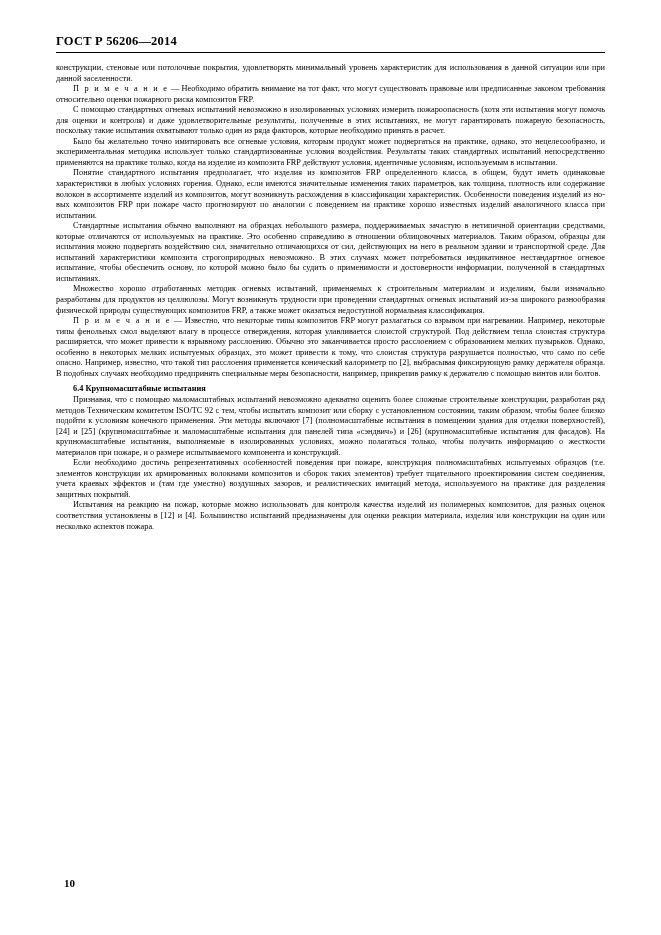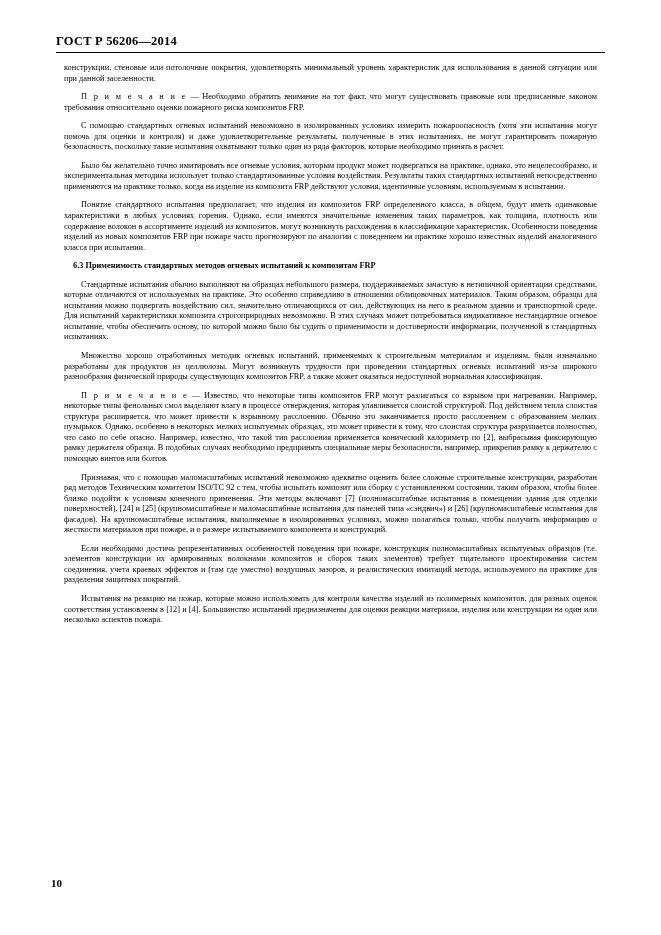--- a/index.html
+++ b/index.html
@@ -32,40 +32,40 @@
     border-bottom: 1.2px solid #000;
     text-align: left;
   }
   .content {
     margin-top: 10px;
     font-size: 8.3px;
     line-height: 10.55px;
     text-align: justify;
   }
   p {
-    margin: 8px;
+    margin: 0;
     text-indent: 17px;
     text-align: justify;
   }
   p.noindent {
     text-indent: 0;
   }
   .sec-head {
     margin: 5px 0 0 0;
     text-indent: 17px;
     font-weight: bold;
     text-align: left;
   }
   .spaced {
     letter-spacing: 1.6px;
     font-family: Liberation Serif, serif;
   }
   .footer-page {
     position: absolute;
-    left: 51px;
+    left: 64px;
     bottom: 46px;
     font-size: 11px;
     font-family: "Liberation Serif", serif;
     font-weight: bold;
   }
 </style>
 </head>
 <body>
 
 <div class="page">
@@ -77,28 +77,28 @@
     <p class="noindent">конструкции, стеновые или потолочные покрытия, удовлетворять минимальный уровень характеристик для ис­пользования в данной ситуации или при данной заселенности.</p>
 
     <p><span class="spaced">П р и м е ч а н и е</span><span> — Необходимо обратить внимание на тот факт, что могут существовать правовые или предписанные законом требования относительно оценки пожарного риска композитов FRP.</span></p>
 
     <p>С помощью стандартных огневых испытаний невозможно в изолированных условиях измерить пожаро­опасность (хотя эти испытания могут помочь для оценки и контроля) и даже удовлетворительные результаты, полученные в этих испытаниях, не могут гарантировать пожарную безопасность, поскольку такие испытания охватывают только один из ряда факторов, которые необходимо принять в расчет.</p>
 
     <p>Было бы желательно точно имитировать все огневые условия, которым продукт может подвергаться на практике, однако, это нецелесообразно, и экспериментальная методика использует только стандартизованные условия воздействия. Результаты таких стандартных испытаний непосредственно применяются на практике только, когда на изделие из композита FRP действуют условия, идентичные условиям, используемым в испыта­нии.</p>
 
     <p>Понятие стандартного испытания предполагает, что изделия из композитов FRP определенного класса, в общем, будут иметь одинаковые характеристики в любых условиях горения. Однако, если имеются значительные изменения таких параметров, как толщина, плотность или содержание волокон в ассортименте изделий из ком­позитов, могут возникнуть расхождения в классификации характеристик. Особенности поведения изделий из но­вых композитов FRP при пожаре часто прогнозируют по аналогии с поведением на практике хорошо известных изделий аналогичного класса при испытании.</p>
 
-    <p class="sec-head">6.3 Применимость стандартных методов огневых испытаний к композитам FRP</p>
 
     <p>Стандартные испытания обычно выполняют на образцах небольшого размера, поддерживаемых зачастую в нетипичной ориентации средствами, которые отличаются от используемых на практике. Это особенно спра­ведливо в отношении облицовочных материалов. Таким образом, образцы для испытания можно подвергать воздействию сил, значительно отличающихся от сил, действующих на него в реальном здании и транспортной среде. Для испытаний характеристики композита строгоприродных невозможно. В этих случаях может потребо­ваться индикативное нестандартное огневое испытание, чтобы обеспечить основу, по которой можно было бы судить о применимости и достоверности информации, полученной в стандартных испытаниях.</p>
 
     <p>Множество хорошо отработанных методик огневых испытаний, применяемых к строительным материалам и изделиям, были изначально разработаны для продуктов из целлюлозы. Могут возникнуть трудности при про­ведении стандартных огневых испытаний из-за широкого разнообразия физической природы существующих ком­позитов FRP, а также может оказаться недоступной нормальная классификация.</p>
 
     <p><span class="spaced">П р и м е ч а н и е</span><span> — Известно, что некоторые типы композитов FRP могут разлагаться со взрывом при нагревании. Например, некоторые типы фенольных смол выделяют влагу в процессе отверждения, которая улавливается слоистой структурой. Под действием тепла слоистая структура расширяется, что может привести к взрывному расслоению. Обычно это заканчивается просто расслоением с образованием мелких пузырьков. Од­нако, особенно в некоторых мелких испытуемых образцах, это может привести к тому, что слоистая структура разрушается полностью, что само по себе опасно. Например, известно, что такой тип расслоения применяется конический калориметр по [2], выбрасывая фиксирующую рамку держателя образца. В подобных случаях необ­ходимо предпринять специальные меры безопасности, например, прикрепив рамку к держателю с помощью винтов или болтов.</span></p>
 
+    <p class="sec-head">6.4 Крупномасштабные испытания</p>
 
     <p>Признавая, что с помощью маломасштабных испытаний невозможно адекватно оценить более сложные строительные конструкции, разработан ряд методов Техническим комитетом ISO/TC 92 с тем, чтобы испытать композит или сборку с установленном состоянии, таким образом, чтобы более близко подойти к условиям конеч­ного применения. Эти методы включают [7] (полномасштабные испытания в помещении здания для отделки поверхностей), [24] и [25] (крупномасштабные и маломасштабные испытания для панелей типа «сэндвич») и [26] (крупномасштабные испытания для фасадов). На крупномасштабные испытания, выполняемые в изолированных условиях, можно полагаться только, чтобы получить информацию о жесткости материалов при пожаре, и о размере испытываемого компонента и конструкций.</p>
 
     <p>Если необходимо достичь репрезентативных особенностей поведения при пожаре, конструкция полномас­штабных испытуемых образцов (т.е. элементов конструкции их армированных волокнами композитов и сборок таких элементов) требует тщательного проектирования систем соединения, учета краевых эффектов и (там где уместно) воздушных зазоров, и реалистических имитаций метода, используемого на практике для разделения защитных покрытий.</p>
 
 
 
     <p>Испытания на реакцию на пожар, которые можно использовать для контроля качества изделий из поли­мерных композитов, для разных оценок соответствия установлены в [12] и [4]. Большинство испытаний предна­значены для оценки реакции материала, изделия или конструкции на один или несколько аспектов пожара.</p>
 
   </div>

